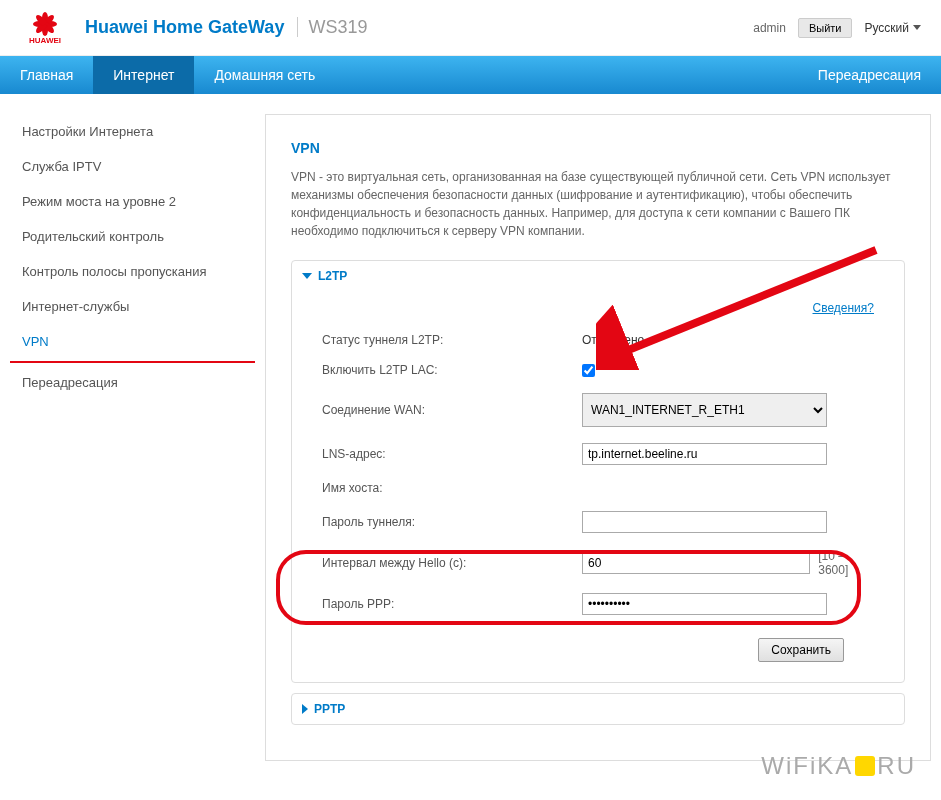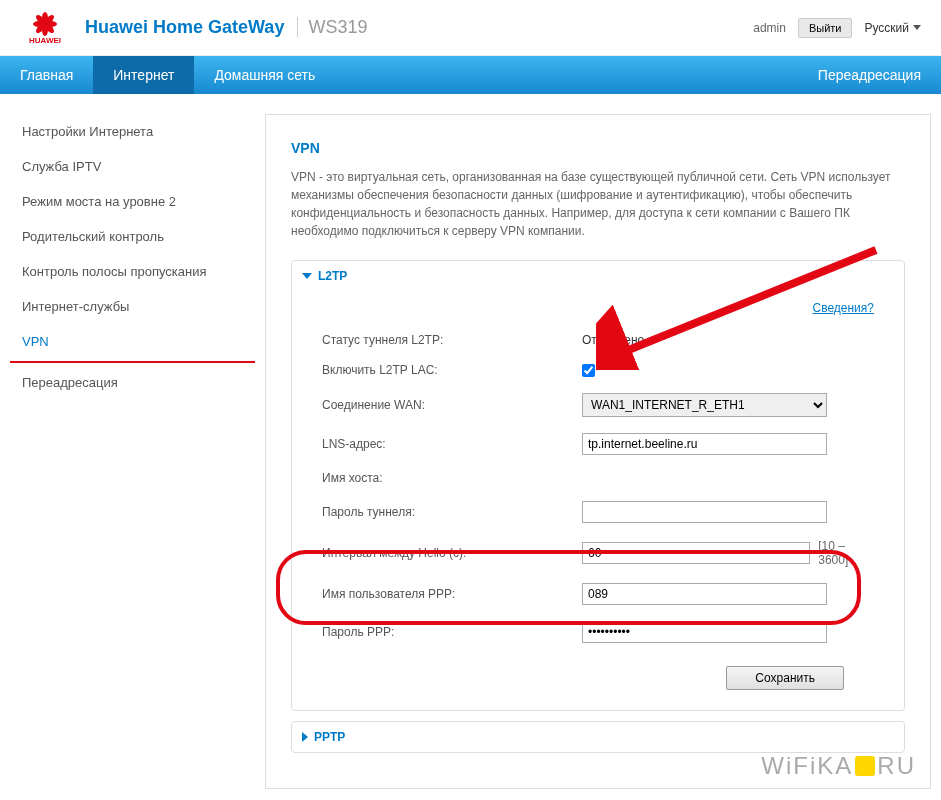--- a/index.html
+++ b/index.html
@@ -38,26 +38,26 @@
 .tri.down { border-top: 6px solid #007bc8; }
 .tri.right { border-top: 5px solid transparent; border-bottom: 5px solid transparent; border-left: 6px solid #007bc8; border-right: none; }
 .panel-body { padding: 10px 30px 20px; }
 .details-link { text-align: right; margin-bottom: 10px; }
 .details-link a { color: #007bc8; font-size: 12px; text-decoration: underline; cursor: pointer; }
 
 .form-row { display: flex; align-items: center; padding: 8px 0; }
 .form-label { width: 260px; color: #555; font-size: 12px; }
 .form-value { flex: 1; display: flex; align-items: center; gap: 8px; }
 .form-value input[type="text"], .form-value input[type="password"] { width: 245px; padding: 3px 5px; border: 1px solid #aaa; font-size: 12px; height: 22px; }
-.form-value select { width: 245px; padding: 2px 4px; border: 1px solid #aaa; font-size: 12px; height: 24px; }
+.form-value select { width: 245px; padding: 2px 4px; border: 1px solid #aaa; font-size: 12px; height: 34px; }
 .status-val { color: #333; font-size: 12px; }
 .range { color: #666; font-size: 12px; }
 
 .save-row { text-align: right; margin-top: 15px; padding-right: 30px; }
-.save-btn { background: linear-gradient(#f5f5f5, #e0e0e0); border: 1px solid #999; padding: 4px 28px; font-size: 12px; cursor: pointer; border-radius: 2px; text-align: center; }
+.save-btn { background: linear-gradient(#f5f5f5, #e0e0e0); border: 1px solid #999; padding: 4px 12px; font-size: 12px; cursor: pointer; border-radius: 2px; text-align: center; }
 
 .highlight-box { position: absolute; border: 4px solid #e30613; border-radius: 30px; pointer-events: none; }
 .arrow-svg { position: absolute; pointer-events: none; }
 
 .watermark { position: absolute; bottom: 20px; right: 25px; font-size: 24px; color: #aaa; font-family: Arial; letter-spacing: 2px; display: flex; align-items: center; gap: 2px; }
 .wm-icon { width: 20px; height: 20px; background: #ffd700; border-radius: 3px; display: inline-block; }
 
 .chev { width: 0; height: 0; border-left: 4px solid transparent; border-right: 4px solid transparent; border-top: 5px solid #555; display: inline-block; }
 </style>
 </head>
@@ -165,26 +165,20 @@
         </div>
 
         <div class="form-row">
           <div class="form-label">Интервал между Hello (с):</div>
           <div class="form-value">
             <input type="text" value="60" style="">
             <span class="range">[10 – 3600]</span>
           </div>
         </div>
 
-        <div class="form-row">
-          <div class="form-label">Имя пользователя PPP:</div>
-          <div class="form-value">
-              <input type="text" value="089" style="">
-            </div>
-        </div>
 
         <div class="form-row">
           <div class="form-label">Пароль PPP:</div>
           <div class="form-value">
               <input type="text" value="••••••••••" style="">
             </div>
         </div>
 
 
         <div class="save-row">

